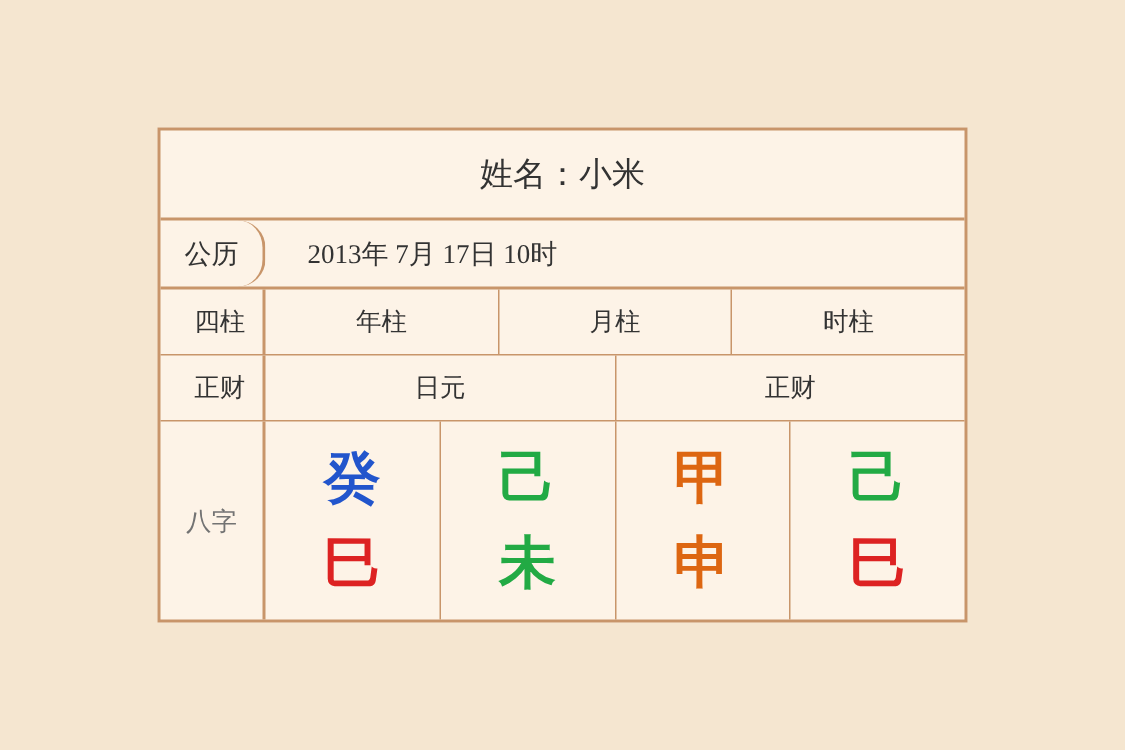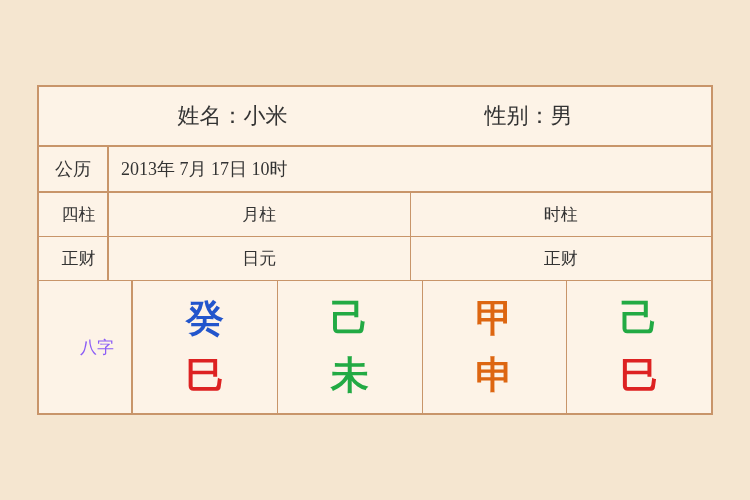--- a/index.html
+++ b/index.html
@@ -6,21 +6,21 @@
     body {
       background: #f5e6d0;
       display: flex;
       justify-content: center;
       align-items: center;
       width: 750px;
       height: 500px;
       font-family: "SimSun", "宋体", serif;
     }
     .container {
-      width: 676px;
+      width: 540px;
       background: #fdf3e7;
       border: 2px solid #c8956a;
     }
     .header-row {
       display: flex;
       justify-content: space-around;
       align-items: center;
       padding: 14px 40px;
       font-size: 22px;
       color: #333;
@@ -33,26 +33,27 @@
     .info-row .label-cell {
       width: 70px;
       min-width: 70px;
       display: flex;
       align-items: center;
       justify-content: center;
       font-size: 18px;
       color: #333;
       border-right: 2px solid #c8956a;
       padding: 10px 0;
+      border-radius: 18px;
     }
     .info-row .value-cell {
       flex: 1;
       display: flex;
       align-items: center;
-      padding: 10px 12px;
+      padding: 10px 28px;
       font-size: 18px;
       color: #333;
     }
     .table-row {
       display: flex;
       border-bottom: 1px solid #c8956a;
     }
     .table-row:last-child {
       border-bottom: none;
     }
@@ -81,23 +82,22 @@
     .bazhi-row {
       display: flex;
     }
     .bazhi-label {
       width: 70px;
       min-width: 70px;
       display: flex;
       align-items: center;
       justify-content: center;
       font-size: 17px;
-      color: #8b5cf6;
+      color: #737373;
       border-right: 2px solid #c8956a;
-      margin-left: 24px;
     }
     .bazhi-cols {
       flex: 1;
       display: flex;
     }
     .bazhi-col {
       flex: 1;
       display: flex;
       flex-direction: column;
       align-items: center;
@@ -122,31 +122,31 @@
     .color-orange { color: #dd6611; }
     .color-red { color: #dd2222; }
   </style>
 </head>
 <body>
 
 <div class="container">
 
   <div class="header-row">
     <span>姓名：小米</span>
-    <span>性别：男</span>
   </div>
 
   <div class="info-row">
     <div class="label-cell">公历</div>
     <div class="value-cell">2013年 7月 17日 10时</div>
   </div>
 
 
   <div class="table-row">
     <div class="table-cell">四柱</div>
+    <div class="table-cell">年柱</div>
     <div class="table-cell">月柱</div>
     <div class="table-cell">时柱</div>
   </div>
 
   <div class="table-row">
     <div class="table-cell">正财</div>
     <div class="table-cell">日元</div>
     <div class="table-cell">正财</div>
   </div>
 

